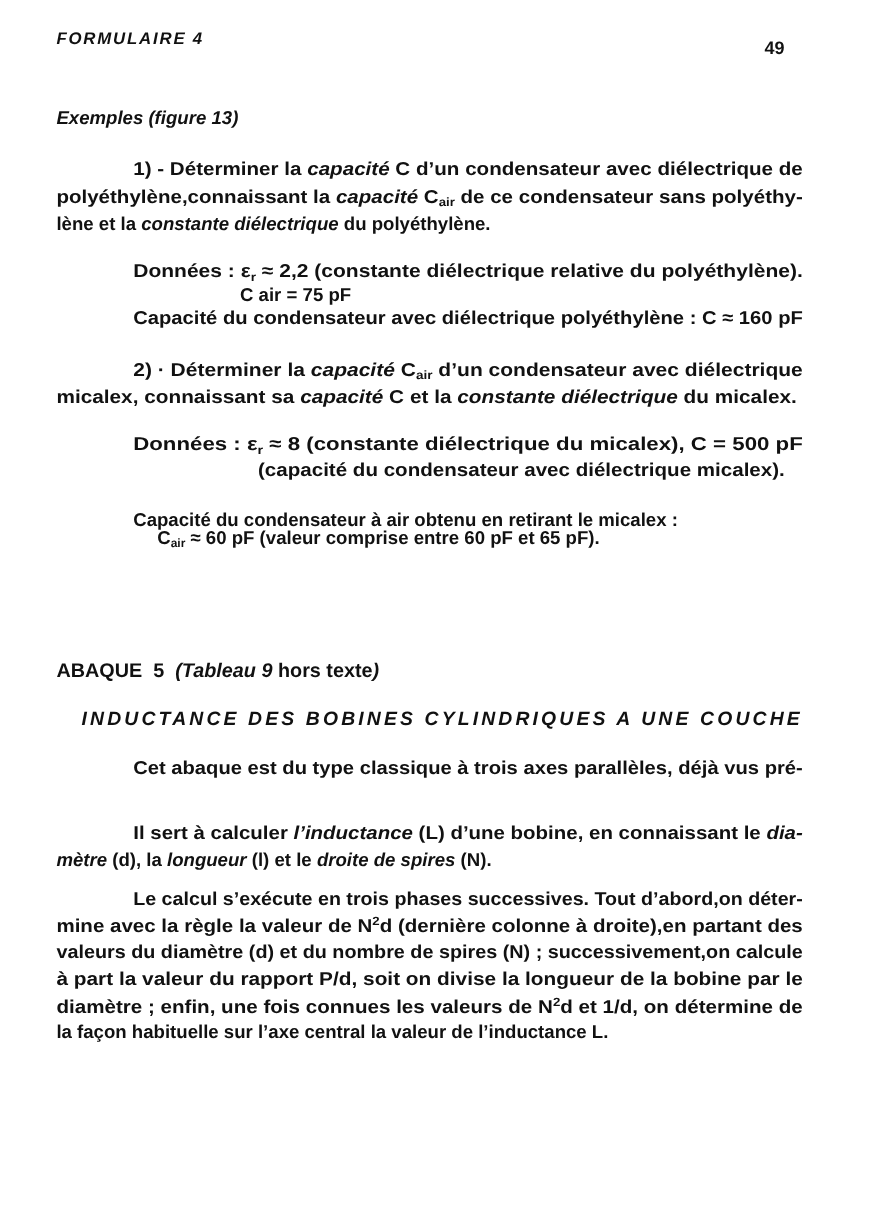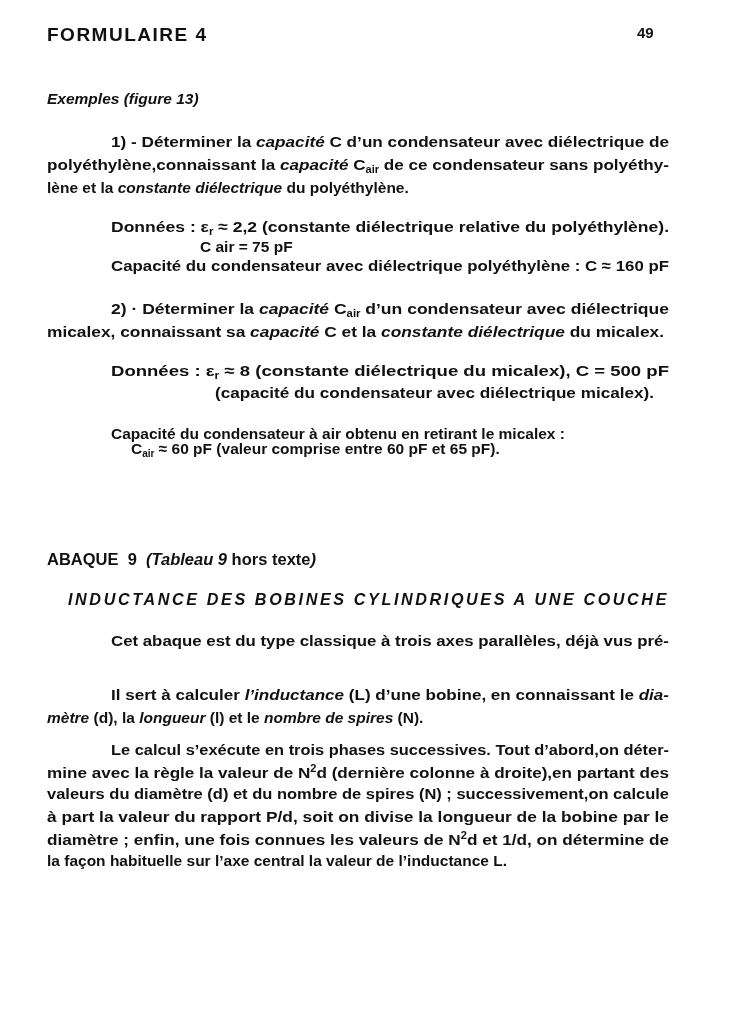--- a/index.html
+++ b/index.html
@@ -10,60 +10,60 @@
   }
   .page { position: absolute; left: 0; top: 0; width: 730px; height: 1024px; }
   .line {
     position: absolute; white-space: nowrap; font-size: 15.5px;
     font-weight: bold; letter-spacing: 0px;
     transform-origin: left top;
   }
   .i { font-style: italic; }
   sub { font-size: 10px; vertical-align: -3px; }
   sup { font-size: 10px; vertical-align: 6px; }
-  .hdr { font-weight: bold; letter-spacing: 1.5px; font-size: 19px; }
+  .hdr { font-style: italic; font-weight: bold; letter-spacing: 1.5px; font-size: 14px; }
   .pnum { font-weight: bold; font-size: 15px; }
   .title2 { font-style: italic; font-weight: bold; letter-spacing: 2.6px; font-size: 16px; }
   .abaque { font-weight: bold; font-size: 16.5px; }
 </style>
 </head>
 <body>
 
 <div class="page">
 
   <div class="line hdr" style="left:47px;top:24px;">FORMULAIRE 4</div>
-  <div class="line pnum" style="left:637px;top:24px;">49</div>
+  <div class="line pnum" style="left:637px;top:32px;">49</div>
 
   <div class="line i" style="left:47px;top:90px;">Exemples (figure 13)</div>
 
   <div class="line" style="left: 111px; top: 133px; transform: scaleX(1.1073);"><span>1) - Déterminer la </span><span class="i">capacité</span><span> C d’un condensateur avec diélectrique de</span></div>
   <div class="line" style="left: 47px; top: 156px; transform: scaleX(1.1037);"><span>polyéthylène,connaissant la </span><span class="i">capacité</span><span> C</span><sub>air</sub><span> de ce condensateur sans polyéthy-</span></div>
   <div class="line" style="left:47px;top:179px;"><span>lène et la </span><span class="i">constante diélectrique</span><span> du polyéthylène.</span></div>
 
   <div class="line" style="left: 111px; top: 218px; transform: scaleX(1.1307);"><span>Données : ε</span><sub>r</sub><span> ≈ 2,2 (constante diélectrique relative du polyéthylène).</span></div>
   <div class="line" style="left:200px;top:238px;text-align:right;">C air = 75 pF</div>
   <div class="line" style="left: 111px; top: 257px; transform: scaleX(1.0853);">Capacité du condensateur avec diélectrique polyéthylène : C ≈ 160 pF</div>
 
   <div class="line" style="left: 111px; top: 300px; transform: scaleX(1.1301);"><span>2) · Déterminer la </span><span class="i">capacité</span><span> C</span><sub>air</sub><span> d’un condensateur avec diélectrique</span></div>
   <div class="line" style="left: 47px; top: 323px; transform: scaleX(1.1173);"><span>micalex, connaissant sa </span><span class="i">capacité</span><span> C et la </span><span class="i">constante diélectrique</span><span> du micalex.</span></div>
 
   <div class="line" style="left: 111px; top: 362px; transform: scaleX(1.1964);"><span>Données : ε</span><sub>r</sub><span> ≈ 8 (constante diélectrique du micalex), C = 500 pF</span></div>
   <div class="line" style="left: 215px; top: 384px; transform: scaleX(1.1054);">(capacité du condensateur avec diélectrique micalex).</div>
 
   <div class="line" style="left:111px;top:425px;">Capacité du condensateur à air obtenu en retirant le micalex :</div>
   <div class="line" style="left:131px;top:440px;"><span>C</span><sub>air</sub><span> ≈ 60 pF (valeur comprise entre 60 pF et 65 pF).</span></div>
 
-  <div class="line abaque" style="left:47px;top:550px;"><span style="white-space:pre;">ABAQUE  9  </span><span class="i" style="font-weight:bold;">(Tableau 9</span><span style="font-weight:bold;"> hors texte</span><span class="i">)</span></div>
+  <div class="line abaque" style="left:47px;top:550px;"><span style="white-space:pre;">ABAQUE  5  </span><span class="i" style="font-weight:bold;">(Tableau 9</span><span style="font-weight:bold;"> hors texte</span><span class="i">)</span></div>
 
   <div class="line title2" style="left: 68px; top: 591px; transform: scaleX(1.008);">INDUCTANCE DES BOBINES CYLINDRIQUES A UNE COUCHE</div>
 
   <div class="line" style="left: 111px; top: 632px; transform: scaleX(1.0849);">Cet abaque est du type classique à trois axes parallèles, déjà vus pré-</div>
 
   <div class="line" style="left: 111px; top: 686px; transform: scaleX(1.0998);"><span>Il sert à calculer </span><span class="i">l’inductance</span><span> (L) d’une bobine, en connaissant le </span><span class="i">dia-</span></div>
-  <div class="line" style="left:47px;top:709px;"><span class="i">mètre</span><span> (d), la </span><span class="i">longueur</span><span> (l) et le </span><span class="i">nombre de spires</span><span> (N).</span></div>
+  <div class="line" style="left:47px;top:709px;"><span class="i">mètre</span><span> (d), la </span><span class="i">longueur</span><span> (l) et le </span><span class="i">droite de spires</span><span> (N).</span></div>
 
   <div class="line" style="left: 111px; top: 741px; transform: scaleX(1.0573);">Le calcul s’exécute en trois phases successives. Tout d’abord,on déter-</div>
   <div class="line" style="left: 47px; top: 763px; transform: scaleX(1.1033);"><span>mine avec la règle la valeur de N</span><sup>2</sup><span>d (dernière colonne à droite),en partant des</span></div>
   <div class="line" style="left: 47px; top: 785px; transform: scaleX(1.0635);">valeurs du diamètre (d) et du nombre de spires (N) ; successivement,on calcule</div>
   <div class="line" style="left: 47px; top: 808px; transform: scaleX(1.1196);">à part la valeur du rapport  P/d,  soit on divise la longueur de la bobine par le</div>
   <div class="line" style="left: 47px; top: 830px; transform: scaleX(1.1068);"><span>diamètre ; enfin, une fois connues les valeurs de N</span><sup>2</sup><span>d et 1/d, on détermine de</span></div>
   <div class="line" style="left:47px;top:852px;">la façon habituelle sur l’axe central la valeur de l’inductance L.</div>
 
 </div>
 

